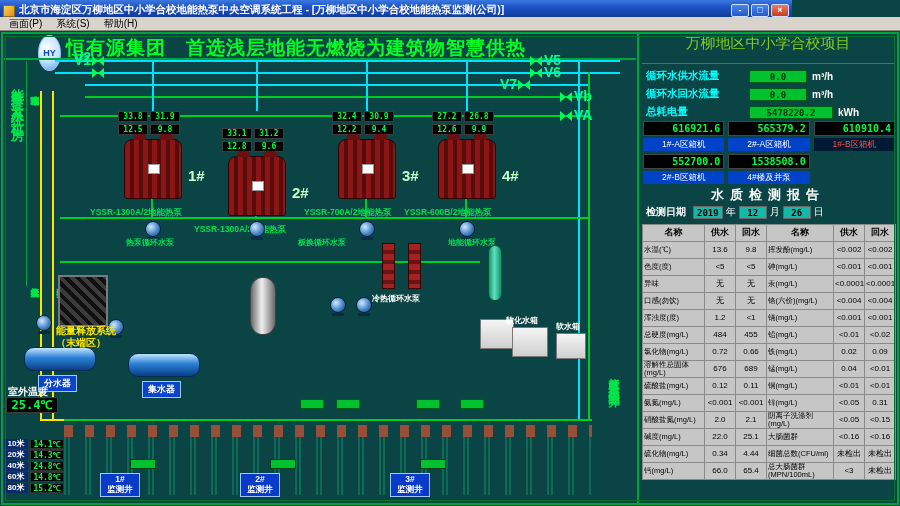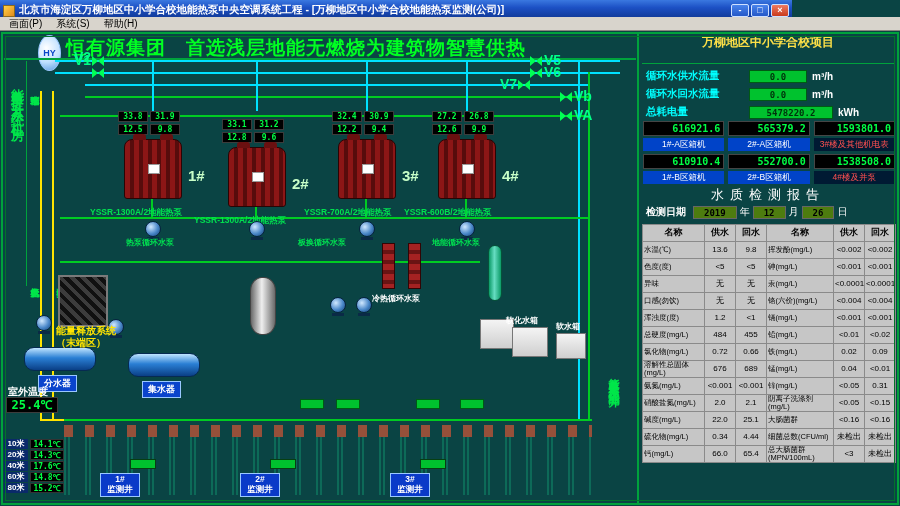--- a/index.html
+++ b/index.html
@@ -23,34 +23,34 @@
 .frame2{position:absolute;inset:5px;border:1px solid #00742a;pointer-events:none;z-index:40}
 .gline{position:absolute;background:#00a23c}
 .pipe{position:absolute}
 .pc{background:#00e0ff}.pg{background:#00cc22}.py{background:#ffe400}
 .led{background:#000;border:1px solid #3c3c3c;color:#00ff44;font:bold 9px "DejaVu Sans Mono",monospace;text-align:center}
 .gind{background:#00c22e;border:1px solid #005a14}
 
 .logo{left:38px;top:4px;width:23px;height:36px;border-radius:50%;background:radial-gradient(circle at 35% 35%,#fff,#bfe0ff 55%,#5b9be0);border:1px solid #9ac8ff;color:#0a46c8;font:bold 9px "Liberation Sans",sans-serif;display:flex;align-items:center;justify-content:center}
 .main-title{left:66px;top:4px;color:#00ff22;font-size:19px;font-weight:bold;letter-spacing:1px;white-space:nowrap}
 
-.ptitle{left:642px;width:252px;text-align:center;color:#fde047;font-size:12px;font-weight:bold;white-space:nowrap}
+.ptitle{left:642px;width:252px;text-align:center;color:#84cc16;font-size:15px;font-weight:normal;white-space:nowrap}
 .flow-row{left:646px;width:250px;height:14px;display:flex;align-items:center;gap:5px}
 .f-label{color:#00ffff;font-size:10.5px;font-weight:bold;width:98px;white-space:nowrap}
 .f-val{background:#00c22e;border:1px solid #005a14;color:#00320c;font:bold 9px "DejaVu Sans Mono",monospace;width:58px;text-align:center;line-height:12px;height:13px}
 .f-unit{color:#fff;font-size:10px;font-weight:bold}
 .meters{left:643px;top:90px;width:252px;display:grid;grid-template-columns:repeat(3,1fr);gap:3px 4px}
 .meter{display:flex;flex-direction:column;gap:2px}
 .m-val{background:#000;border:1px solid #454545;color:#00ff44;font:bold 10px "DejaVu Sans Mono",monospace;text-align:right;padding:1px 3px;height:15px;line-height:12px}
 .m-label{background:#0043c8;color:#fff;font-size:8.5px;text-align:center;height:13px;line-height:13px;overflow:hidden;white-space:nowrap}
 .meters .meter:nth-child(3) .m-label,.meters .meter:nth-child(6) .m-label{background:#001a33;color:#ff5050}
-.r-title{left:642px;top:155px;width:252px;text-align:center;color:#fff;font-size:13px;font-weight:normal;letter-spacing:6px}
+.r-title{left:642px;top:155px;width:252px;text-align:center;color:#fff;font-size:13px;font-weight:bold;letter-spacing:6px}
 .daterow{left:646px;top:174px;display:flex;align-items:center;gap:3px}
 .d-label{color:#fff;font-size:10px;font-weight:bold;margin-right:4px}
-.dbox{background:#4d7c0f;border:1px solid #666;color:#000;font:bold 9px "DejaVu Sans Mono",monospace;padding:0 10px;height:13px;line-height:12px;min-width:28px;text-align:center}
+.dbox{background:#14b8a6;border:1px solid #666;color:#000;font:bold 9px "DejaVu Sans Mono",monospace;padding:0 3px;height:13px;line-height:12px;min-width:28px;text-align:center}
 .d-unit{color:#fff;font-size:10px}
 .wq{position:absolute;left:642px;top:193px;width:253px;border-collapse:collapse;table-layout:fixed;background:#c6c6c6;border:1px solid #555}
 .wq th,.wq td{border:1px solid #8a8a8a;color:#000;height:17px;overflow:hidden;text-align:center;padding:0 1px;line-height:1.05}
 .wq th{font-size:9px;font-weight:bold}
 .wq td{font-size:8px}
 .wq td:nth-child(1),.wq td:nth-child(4){font-size:7.5px;text-align:left}
 .wq th:nth-child(1){width:62px}.wq th:nth-child(2),.wq th:nth-child(3){width:31px}
 .wq th:nth-child(4){width:67px}.wq th:nth-child(5),.wq th:nth-child(6){width:31px}
 
 .vstrip{writing-mode:vertical-rl;text-orientation:upright;color:#00e64a;font-weight:bold}
@@ -154,24 +154,20 @@
 
     <div class="meter">
         <div class="m-val">616921.6</div>
         <div class="m-label">1#-A区箱机</div>
       </div>
         <div class="meter">
         <div class="m-val">565379.2</div>
         <div class="m-label">2#-A区箱机</div>
       </div>
         <div class="meter">
-        <div class="m-val">1593801.0</div>
-        <div class="m-label">3#楼及其他机电表</div>
-      </div>
-        <div class="meter">
         <div class="m-val">610910.4</div>
         <div class="m-label">1#-B区箱机</div>
       </div>
         <div class="meter">
         <div class="m-val">552700.0</div>
         <div class="m-label">2#-B区箱机</div>
       </div>
         <div class="meter">
         <div class="m-val">1538508.0</div>
         <div class="m-label">4#楼及并泵</div>
@@ -258,20 +254,28 @@
           <td>铁(mg/L)</td>
           <td>0.02</td>
           <td>0.09</td>
         </tr>
           <tr>
           <td>溶解性总固体(mg/L)</td>
           <td>676</td>
           <td>689</td>
           <td>锰(mg/L)</td>
           <td>0.04</td>
+          <td>&lt;0.01</td>
+        </tr>
+          <tr>
+          <td>硫酸盐(mg/L)</td>
+          <td>0.12</td>
+          <td>0.11</td>
+          <td>铜(mg/L)</td>
+          <td>&lt;0.01</td>
           <td>&lt;0.01</td>
         </tr>
           <tr>
           <td>氨氮(mg/L)</td>
           <td>&lt;0.001</td>
           <td>&lt;0.001</td>
           <td>锌(mg/L)</td>
           <td>&lt;0.05</td>
           <td>0.31</td>
         </tr>
@@ -360,21 +364,21 @@
         <span class="led">31.9</span>
         <span class="led">12.5</span>
         <span class="led">9.8</span>
       </div>
       <div class="u-body">
           <span class="u-logo"></span>
         </div>
       <div class="u-no">1#</div>
       <div class="u-model">YSSR-1300A/2地能热泵</div>
     </div>
-    <div class="unit" style="left:222px;top:88px">
+    <div class="unit" style="left:222px;top:97px">
       <div class="u-leds">
         <span class="led">33.1</span>
         <span class="led">31.2</span>
         <span class="led">12.8</span>
         <span class="led">9.6</span>
       </div>
       <div class="u-body">
           <span class="u-logo"></span>
         </div>
       <div class="u-no">2#</div>
@@ -413,21 +417,21 @@
     <span class="pump" style="left:459px;top:190px"></span>
     <span class="pump" style="left:330px;top:266px"></span>
     <span class="pump" style="left:356px;top:266px"></span>
     <span class="pump" style="left:36px;top:284px"></span>
     <span class="pump" style="left:108px;top:288px"></span>
     <span class="rpump" style="left:382px;top:212px"></span>
     <span class="rpump" style="left:408px;top:212px"></span>
 
     <span class="plabel" style="left:126px;top:206px">热泵循环水泵</span>
     <span class="plabel" style="left:298px;top:206px">板换循环水泵</span>
-    <span class="plabel" style="left:432px;top:206px">地能循环水泵</span>
+    <span class="plabel" style="left:448px;top:206px">地能循环水泵</span>
     <span class="wlabel" style="left:372px;top:262px">冷热循环水泵</span>
 
     <div class="hx"></div>
     <div class="etank"></div>
     <div class="capsule"></div>
 
     <div class="btank" style="left:24px;top:316px;width:72px"></div>
     <div class="btlabel" style="left:38px;top:344px">分水器</div>
     <div class="btank" style="left:128px;top:322px;width:72px"></div>
     <div class="btlabel" style="left:142px;top:350px">集水器</div>
@@ -485,21 +489,21 @@
     <div class="drow">
         <span class="d-depth">10米</span>
         <span class="d-temp">14.1℃</span>
       </div>
         <div class="drow">
         <span class="d-depth">20米</span>
         <span class="d-temp">14.3℃</span>
       </div>
         <div class="drow">
         <span class="d-depth">40米</span>
-        <span class="d-temp">17.6℃</span>
+        <span class="d-temp">24.8℃</span>
       </div>
         <div class="drow">
         <span class="d-depth">60米</span>
         <span class="d-temp">14.8℃</span>
       </div>
         <div class="drow">
         <span class="d-depth">80米</span>
         <span class="d-temp">15.2℃</span>
       </div>
       </div>

